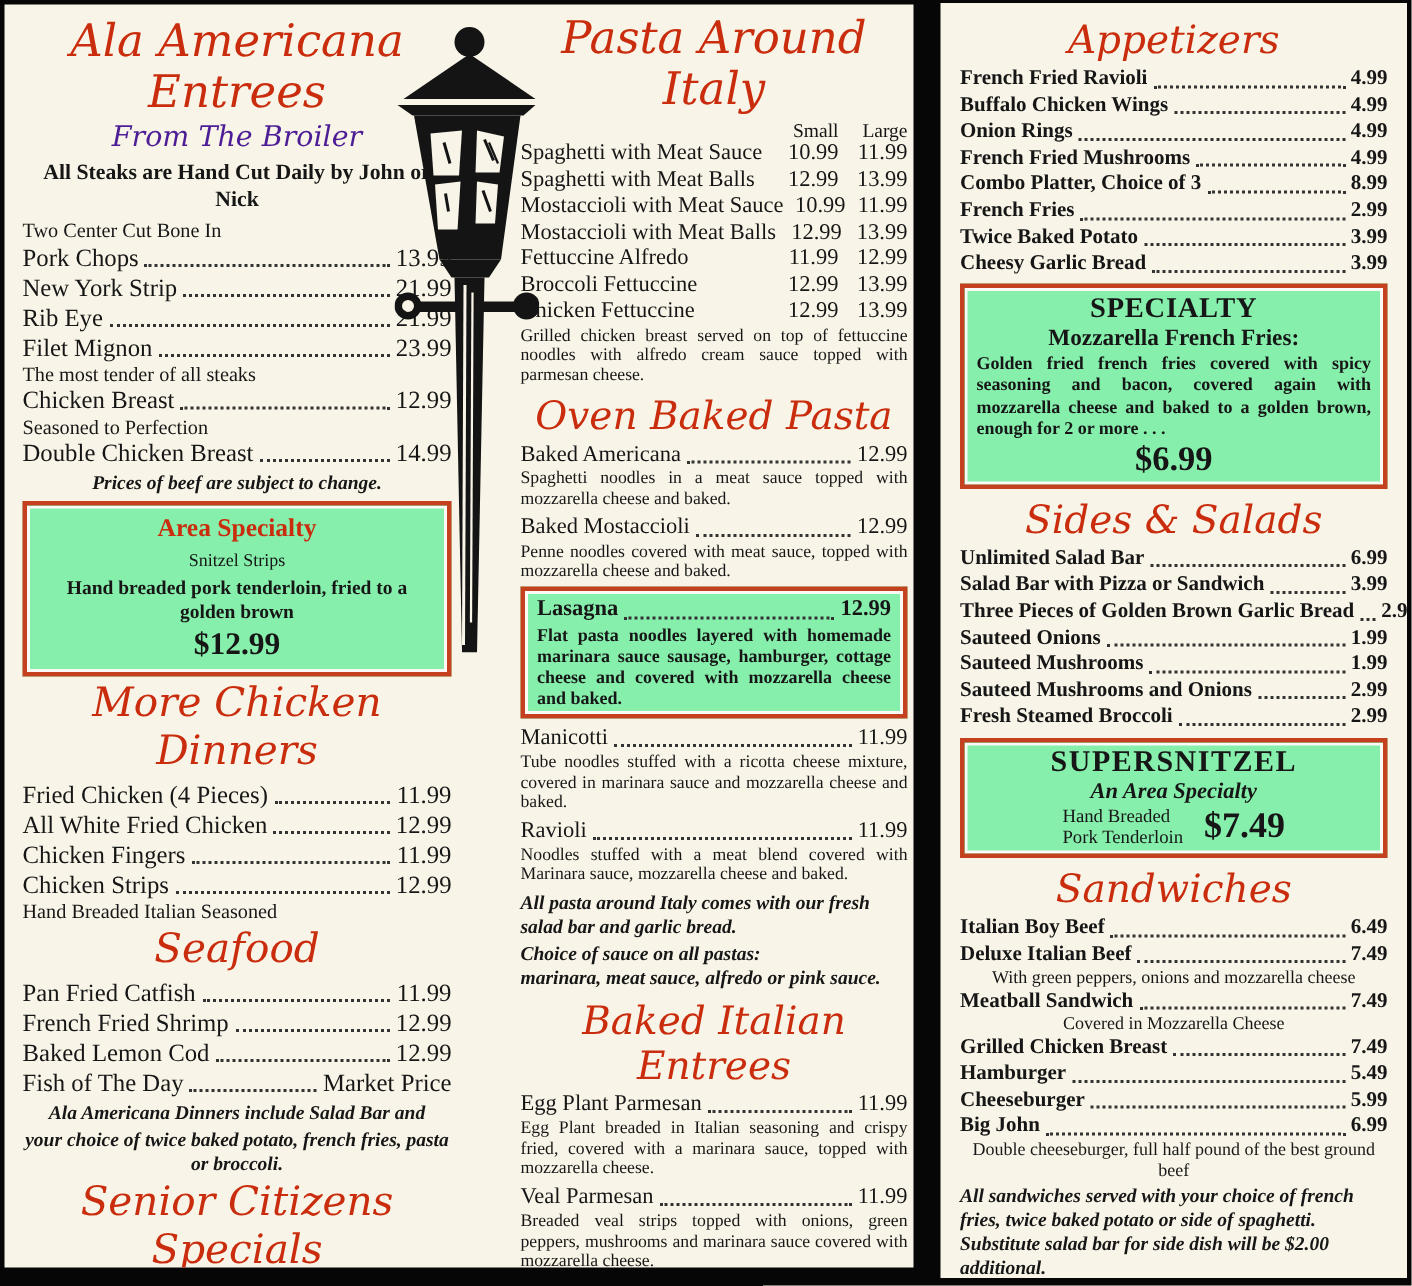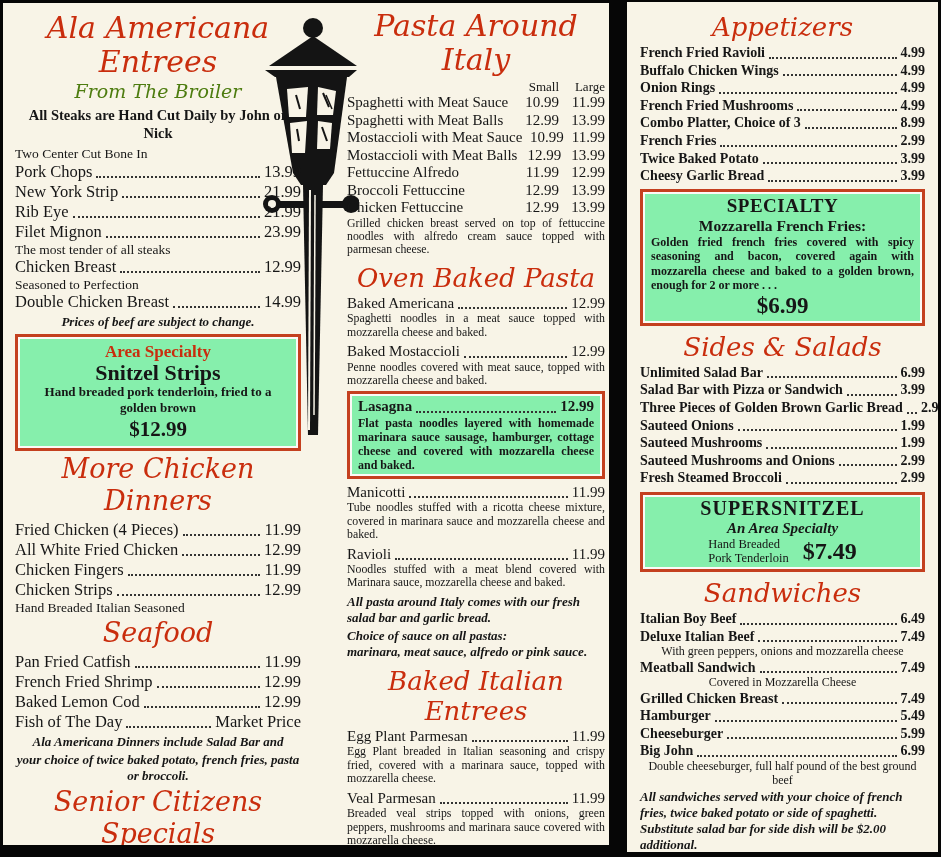--- a/index.html
+++ b/index.html
@@ -12,42 +12,42 @@
 
   .col { position:absolute; top:0; }
   #col-left { left:12px; width:286px; padding-top:6px; }
   #col-mid  { left:344px; width:258px; padding-top:4px; }
 
   #lamppost { position:absolute; left:260px; top:12px; width:96px; height:420px; }
 
   .script { font-family:"DejaVu Serif", serif; font-style:italic; font-weight:normal;
             color:#c92d0d; text-align:center; }
   h1.script { font-size:30px; line-height:34px; margin:2px 0 0; }
-  .script-sub { font-family:"DejaVu Serif", serif; font-style:italic; color:#4d7c0f;
+  .script-sub { font-family:"DejaVu Serif", serif; font-style:italic; color:#4c1d95;
                 text-align:center; font-size:19px; line-height:24px; }
   h2.script { font-size:27px; line-height:32px; margin:2px 0 3px; }
   #col-mid h2.script, #panel-right h2.script { font-size:26px; line-height:30px; margin:6px 0 2px; }
 
   .bold-note { font-weight:bold; text-align:center; font-size:14.5px; line-height:18px; margin:3px 0 4px; }
 
   .item { margin:0; }
   .row { display:flex; align-items:flex-end; font-size:16.5px; line-height:20px; }
   .row .nm { white-space:nowrap; }
   .row .dots { flex:1; border-bottom:2px dotted #333; margin:0 4px 4px 4px; min-width:10px; }
   .row .pr { white-space:nowrap; }
   .pre { font-size:13.5px; line-height:16px; }
   .sub { font-size:13.5px; line-height:15px; }
 
   .italic-note { font-weight:bold; font-style:italic; font-size:13px; line-height:16px; text-align:center; margin:2px 0; }
   .italic-note.left { text-align:left; }
 
   .rbox { border:3px solid #c4401f; background:#86efac; box-shadow:inset 0 0 0 2px #fcf9f6;
           padding:6px 10px; text-align:center; }
   .rbox .bx-red   { color:#c92d0d; font-weight:bold; font-size:17px; line-height:21px; }
-  .rbox .bx-name  { font-weight:bold; font-size:22px; line-height:22px; }
+  .rbox .bx-name  { font-weight:normal; font-size:12px; line-height:22px; }
   .rbox .bx-desc  { font-weight:bold; font-size:13px; line-height:16px; }
   .rbox .bx-price { font-weight:bold; font-size:21px; line-height:26px; }
 
   
   #col-mid .row { font-size:15px; line-height:17.5px; }
   #col-mid .row .dots { border-bottom-width:2px; margin-bottom:3px; }
   .size-head { display:flex; justify-content:flex-end; font-size:13px; line-height:15px; margin-top:2px; }
   .size-head span { width:46px; text-align:right; }
   .prow { display:flex; align-items:flex-end; font-size:15px; line-height:17.5px; }
   .prow .nm { flex:1; white-space:nowrap; }

